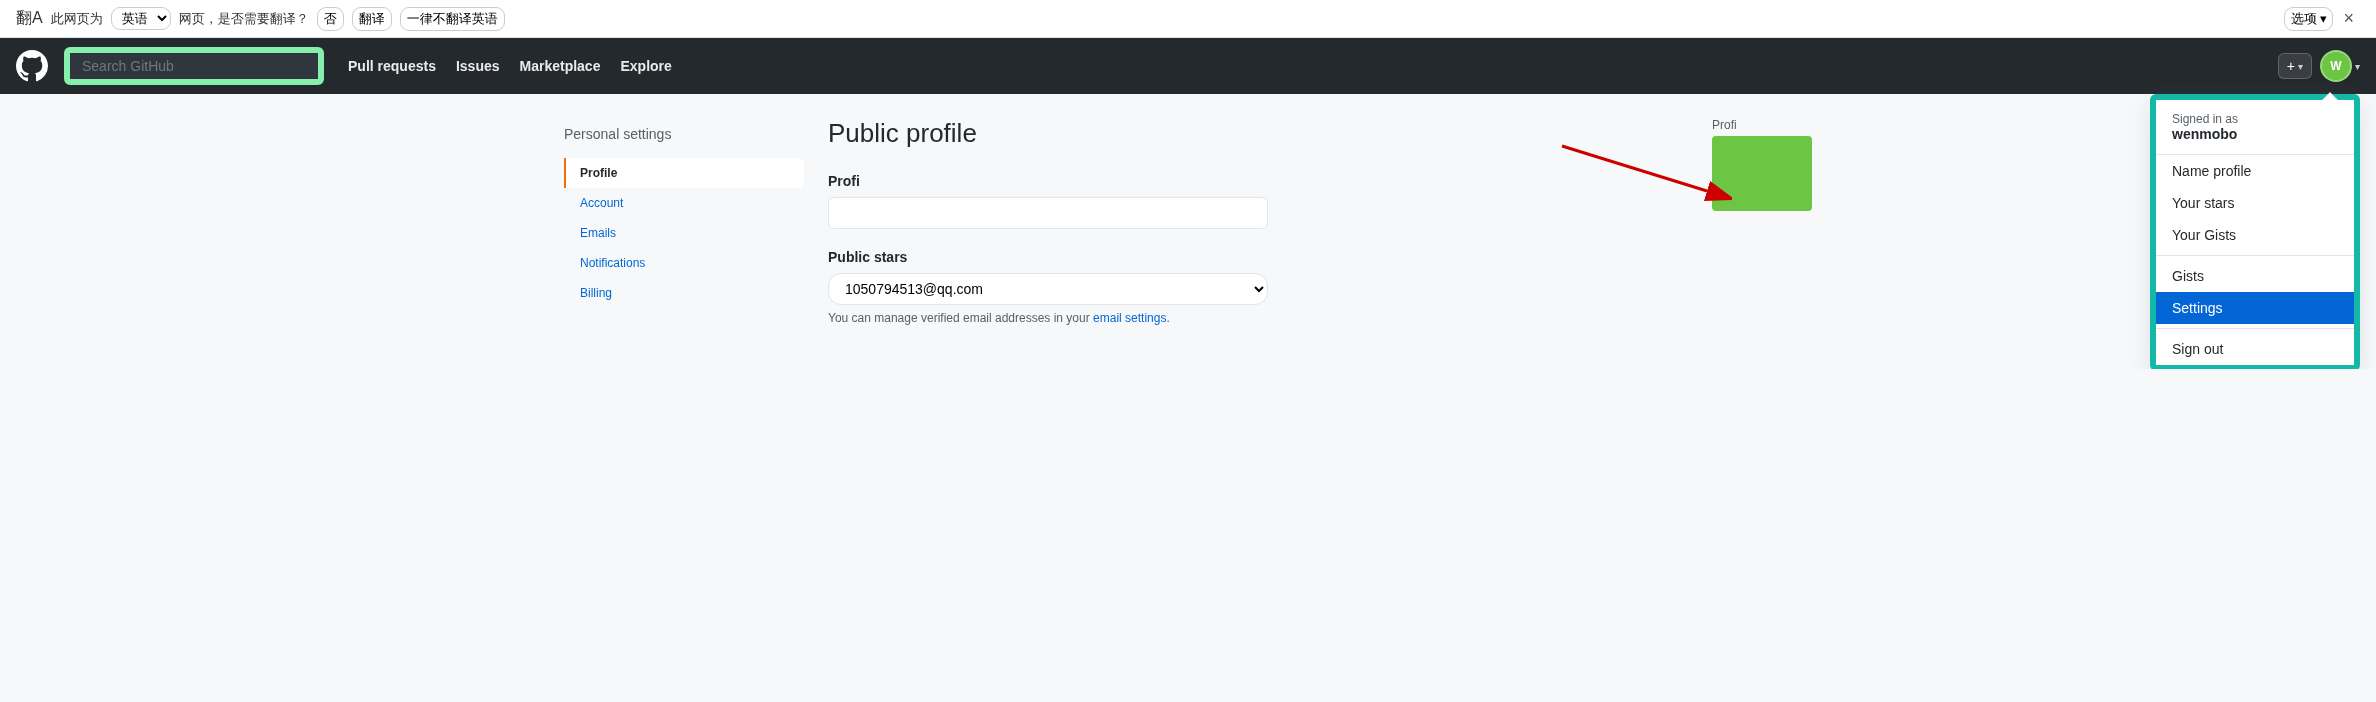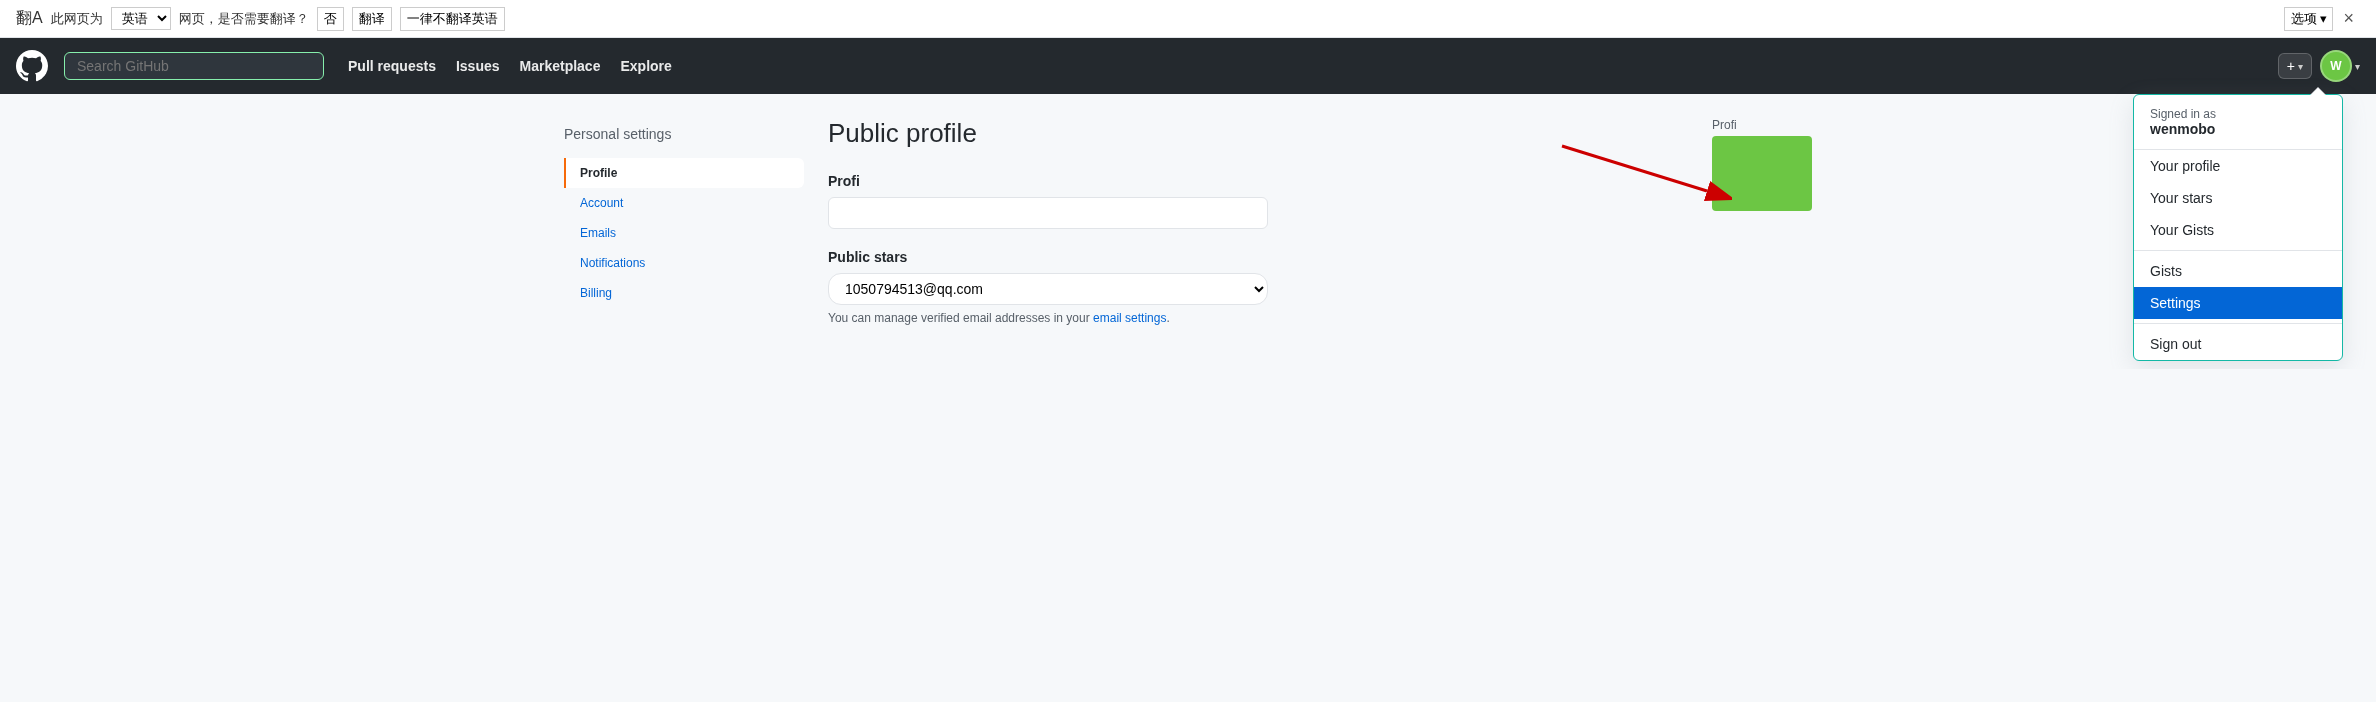--- a/index.html
+++ b/index.html
@@ -13,21 +13,21 @@
       display: flex;
       align-items: center;
       gap: 8px;
       font-size: 13px;
       color: #333;
     }
     .translation-bar select, .translation-bar button {
       font-size: 13px;
       padding: 2px 6px;
       border: 1px solid #ccc;
-      border-radius: 0;
+      border-radius: 9px;
       background: #fff;
       cursor: pointer;
     }
     .translation-bar .close-btn {
       margin-left: auto;
       background: none;
       border: none;
       font-size: 16px;
       cursor: pointer;
       color: #555;
@@ -50,21 +50,21 @@
     }
     .gh-logo {
       color: white;
       font-size: 24px;
       display: flex;
       align-items: center;
     }
     .gh-logo svg { width: 32px; height: 32px; fill: white; }
     .gh-search {
       background: #2f363d;
-      border: 1px solid #86efac;
+      border: 6px solid #86efac;
       border-radius: 6px;
       padding: 5px 12px;
       color: #959da5;
       font-size: 14px;
       width: 260px;
       outline: none;
       cursor: pointer;
     }
     .gh-nav {
       display: flex;
@@ -115,24 +115,24 @@
       justify-content: center;
       color: white;
       font-size: 12px;
       font-weight: bold;
     }
     .chevron { color: #ccc; font-size: 10px; }
 
     
     .dropdown-menu {
       position: absolute;
-      right: 33px;
+      right: 16px;
       top: 56px;
       background: white;
-      border: 1px solid #14b8a6;
+      border: 6px solid #14b8a6;
       border-radius: 6px;
       box-shadow: 0 8px 24px rgba(140,149,159,0.2);
       width: 210px;
       z-index: 100;
     }
     .dropdown-menu::before {
       content: '';
       position: absolute;
       top: -8px;
       right: 16px;
@@ -326,21 +326,21 @@
       </div>
       <span class="chevron">▾</span>
     </button>
   </div>
 
   <div class="dropdown-menu">
     <div class="dropdown-signed-in">
       <div class="signed-in-label">Signed in as</div>
       <div class="username">wenmobo</div>
     </div>
-    <a href="#" class="dropdown-item">Your profile</a>
+    <a href="#" class="dropdown-item">Name profile</a>
     <a href="#" class="dropdown-item">Your stars</a>
     <a href="#" class="dropdown-item">Your Gists</a>
     <div class="dropdown-divider"></div>
     <a href="#" class="dropdown-item">Gists</a>
     <a href="#" class="dropdown-item active">Settings</a>
     <div class="dropdown-divider"></div>
     <a href="#" class="dropdown-item">Sign out</a>
   </div>
 </header>
 

